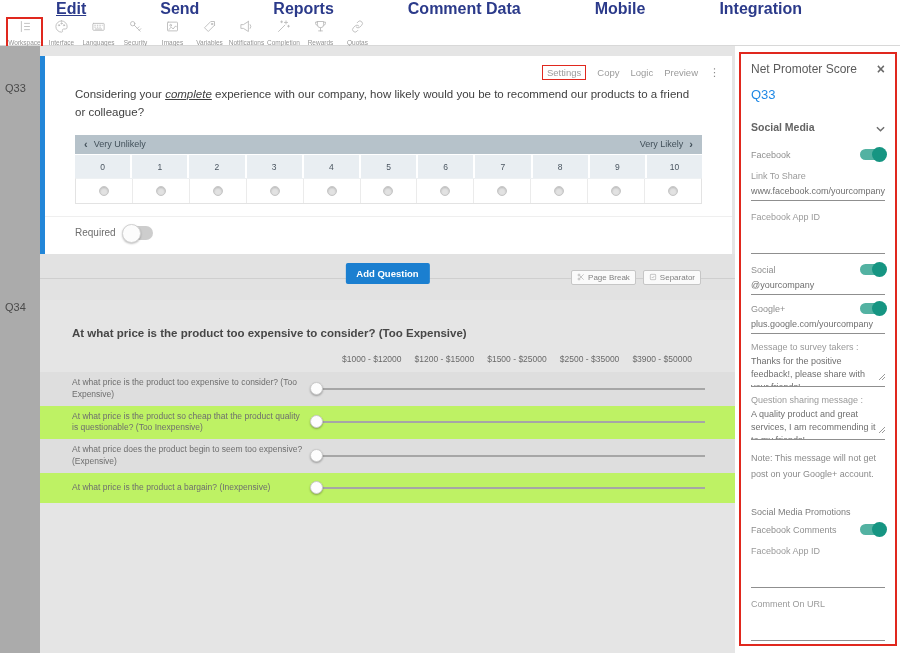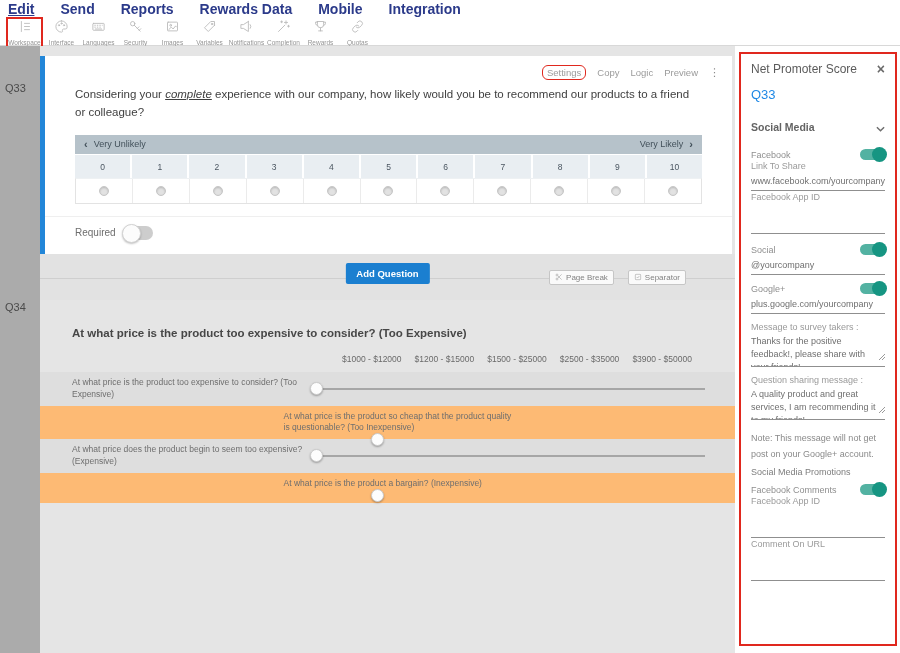--- a/index.html
+++ b/index.html
@@ -1,40 +1,40 @@
 <!DOCTYPE html>
 <html><head>
 <meta charset="utf-8">
 <style>
   * { margin:0; padding:0; box-sizing:border-box; }
   body { font-family:"Liberation Sans", sans-serif; background:#fff; }
   .app { width:900px; height:653px; position:relative; overflow:hidden; background:#fff; }
 
   
   .topbar { height:16px; display:flex; align-items:center; gap:26px; padding:2px 0 0 8px; }
-  .menu-item { font-size:14px; font-weight:bold; color:#2b3a8a; cursor:pointer; }
+  .menu-item { font-size:16px; font-weight:bold; color:#2b3a8a; cursor:pointer;margin-left:48px; }
   .menu-item.active { text-decoration:underline; }
 
   
   .toolbar { height:30px; display:flex; align-items:flex-start; padding:1px 0 0 6px; border-bottom:1px solid #d8d8d8; background:#fff; }
   .tb-item { width:37px; display:flex; flex-direction:column; align-items:center; padding:2px 0 1px; }
   .tb-item svg { width:15px; height:15px; stroke:#b9b9b9; fill:none; stroke-width:1.4; stroke-linecap:round; stroke-linejoin:round; }
   .tb-label { font-size:6.5px; color:#949494; margin-top:1px; white-space:nowrap; }
   .tb-item.hl { border:2px solid #e0281e; padding:0; }
 
   
   .bodyrow { display:flex; height:607px; }
   .gutter { width:40px; background:#ababab; position:relative; flex:none; }
   .glabel { position:absolute; left:5px; font-size:11px; color:#4a4a4a; }
   .main { flex:1; background:#e5e5e5; display:flex; flex-direction:column; min-width:0; }
 
   
   .card { margin:10px 3px 0 0; background:#fff; border-left:5px solid #2286d8; padding-bottom:1px; }
   .card-actions { display:flex; justify-content:flex-end; align-items:center; gap:11px; padding:9px 12px 2px; font-size:9.5px; color:#9b9b9b; }
-  .act { cursor:pointer;border-radius:6px; }
+  .act { cursor:pointer; }
   .act.hl { border:1px solid #e0281e; padding:1px 4px; }
   .kebab { font-size:11px; color:#8a8a8a; letter-spacing:0; cursor:pointer; }
   .question { padding:3px 30px 0; font-size:11.5px; color:#3f3f3f; line-height:1.6; }
   .question .em { font-style:italic; text-decoration:underline; }
   .scale { margin:13px 30px 0; }
   .scale-head { height:19px; background:#b6c2ca; display:flex; justify-content:space-between; align-items:center; padding:0 9px; font-size:9px; color:#42505a; }
   .scale-head .arrow { font-weight:bold; font-size:11px; }
   .sh-side { display:flex; align-items:center; gap:6px; }
   .scale-nums { display:flex; gap:2px; margin-top:1px; }
   .num-cell { flex:1; background:#e9eef2; font-size:8.5px; color:#4a5560; text-align:center; padding:7px 0 6px; }
@@ -43,70 +43,70 @@
   .radio-cell:last-child { border-right:none; }
   .radio { width:10px; height:10px; border-radius:50%; background:#e2e2e2; border:1px solid #c6c6c6; box-shadow:inset 0 1px 2px rgba(0,0,0,.18); }
   .card-foot { margin-top:12px; border-top:1px solid #efefef; padding:9px 30px 13px; display:flex; align-items:center; gap:7px; font-size:10px; color:#6e6e6e; }
   .toggle-off { width:30px; height:14px; border-radius:8px; background:#cdcdcd; position:relative; cursor:pointer; }
   .toggle-off::after { content:""; position:absolute; left:-1px; top:-2px; width:17px; height:17px; border-radius:50%; background:#fcfcfc; border:1px solid #d2d2d2; box-shadow:0 1px 2px rgba(0,0,0,.25); }
 
   
   .addzone { height:46px; position:relative; background:#e2e2e2; }
   .hrline { position:absolute; left:0; right:0; top:24px; border-top:1px solid #cfcfcf; }
   .add-btn { position:absolute; left:50%; top:9px; transform:translateX(-50%); background:#1b7fd0; color:#fff; font-size:9.5px; font-weight:bold; border:none; padding:5px 11px; border-radius:2px; cursor:pointer; font-family:"Liberation Sans",sans-serif; }
-  .mini-btns { position:absolute; right:49px; top:16px; display:flex; gap:14px; align-items:flex-start; }
+  .mini-btns { position:absolute; right:34px; top:16px; display:flex; gap:7px; align-items:flex-start; }
   .mini { display:flex; align-items:center; gap:3px; background:#fafafa; border:1px solid #c6c6c6; border-radius:2px; font-size:8px; color:#828282; padding:2px 5px; cursor:pointer; font-family:"Liberation Sans",sans-serif; }
   .mini svg { width:8px; height:8px; stroke:#8a8a8a; fill:none; stroke-width:1.4; }
 
   
   .q34 { flex:1; background:#e5e5e5; }
   .q34-title { margin:27px 30px 0 32px; font-size:11.5px; font-weight:bold; color:#474747; }
   .q34-cols { display:flex; margin:15px 30px 8px 302px; }
   .q34-col { flex:1; text-align:left; font-size:8.5px; color:#6a6a6a; }
   .p-row { display:flex; align-items:center; min-height:30px; }
   .p-row.odd { background:#dedede; }
-  .p-row.even { background:#fdba74;flex-direction:column; }
+  .p-row.even { background:#bef264; }
   .p-label { width:272px; flex:none; padding:5px 8px 5px 32px; font-size:8.5px; color:#6e6e6e; line-height:1.4; }
   .p-slider { flex:1; margin-right:30px; position:relative; height:2px; background:#a6a6a6; }
   .knob { position:absolute; left:-2px; top:-6px; width:13px; height:13px; border-radius:50%; background:#fdfdfd; border:1px solid #cbcbcb; box-shadow:0 1px 2px rgba(0,0,0,.3); cursor:pointer; }
 
   
   .rightcol { width:165px; flex:none; background:#fff; padding:6px 3px 0 4px; }
   .panel { height:594px; border:2px solid #e0281e; background:#fff; padding:8px 10px; overflow:hidden; }
   .p-head { display:flex; justify-content:space-between; align-items:center; }
   .p-title { font-size:12px; color:#5b5b5b; }
   .p-close { font-size:14px; font-weight:900; color:#6b6b6b; line-height:10px; cursor:pointer; }
   .p-qcode { margin-top:11px; font-size:13px; color:#1e88e5; }
   .p-section { display:flex; justify-content:space-between; align-items:center; margin-top:16px; }
   .p-section-lbl { font-size:10.5px; font-weight:bold; color:#636363; }
   .chev svg { width:9px; height:6px; stroke:#6d6d6d; fill:none; stroke-width:1.6; }
   .p-toggle-row { display:flex; justify-content:space-between; align-items:center; margin-top:13px; }
   .p-row-lbl { font-size:9px; color:#8f8f8f; }
   .toggle-on { width:25px; height:11px; border-radius:6px; background:#53b2a2; position:relative; flex:none; cursor:pointer; }
   .toggle-on::after { content:""; position:absolute; right:-2px; top:-2px; width:15px; height:15px; border-radius:50%; background:#169582; }
-  .p-lbl { margin-top:1px; font-size:9px; color:#9a9a9a; }
+  .p-lbl { margin-top:11px; font-size:9px; color:#9a9a9a; }
   .p-input { display:block; width:100%; margin-top:2px; border:none; border-bottom:1px solid #8f8f8f; font-size:9px; font-family:"Liberation Sans",sans-serif; color:#6f6f6f; padding:3px 0 4px; background:transparent; outline:none; }
   .p-input.spaced { margin-top:14px; }
   .area-wrap { position:relative; margin-top:3px; }
   .p-area { display:block; width:100%; height:32px; border:none; border-bottom:1px solid #8f8f8f; font-size:9px; font-family:"Liberation Sans",sans-serif; color:#6f6f6f; line-height:1.45; resize:none; background:transparent; outline:none; padding:0 0 2px; overflow:hidden; }
   .corner { position:absolute; right:0; bottom:3px; }
   .corner svg { width:6px; height:6px; stroke:#9a9a9a; stroke-width:1; }
   .p-note { margin-top:10px; font-size:9px; color:#8a8a8a; line-height:1.8; }
-  .p-subhead { margin-top:5px; font-size:9px; color:#7d7d7d; }
+  .p-subhead { margin-top:25px; font-size:9px; color:#7d7d7d; }
 </style>
 </head>
 <body>
 
 <div class="app">
 
   <div class="topbar">
     <span class="menu-item active">Edit</span>
     <span class="menu-item">Send</span>
     <span class="menu-item">Reports</span>
-    <span class="menu-item">Rewards Data</span>
+    <span class="menu-item">Comment Data</span>
     <span class="menu-item">Mobile</span>
     <span class="menu-item">Integration</span>
   </div>
 
   <div class="toolbar">
     <div class="tb-item hl">
       <span><svg viewBox="0 0 24 24">
             <path d="M7 4v16M12 7h8M12 12h8M12 17h8"></path>
           </svg></span>
       <span class="tb-label">Workspace</span>

